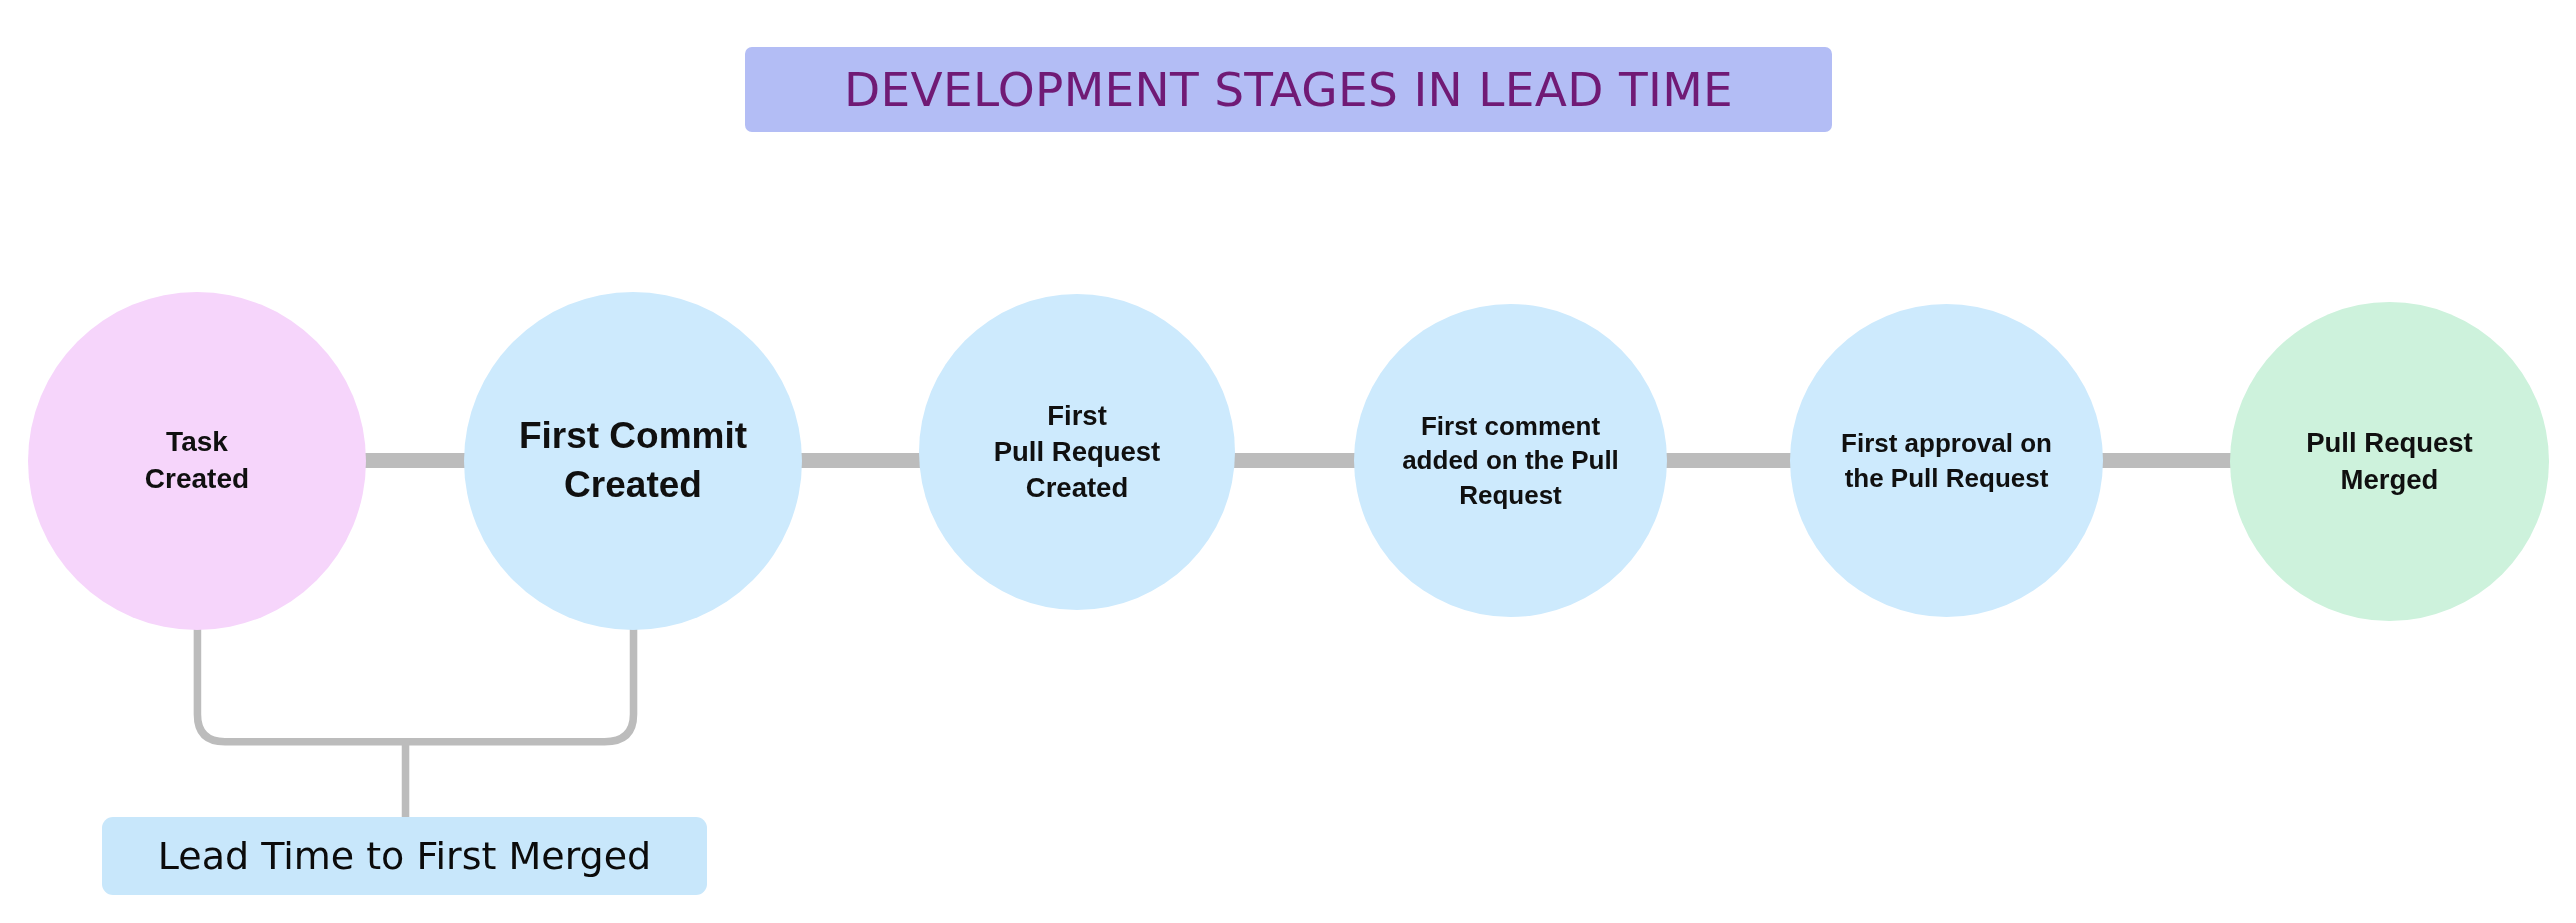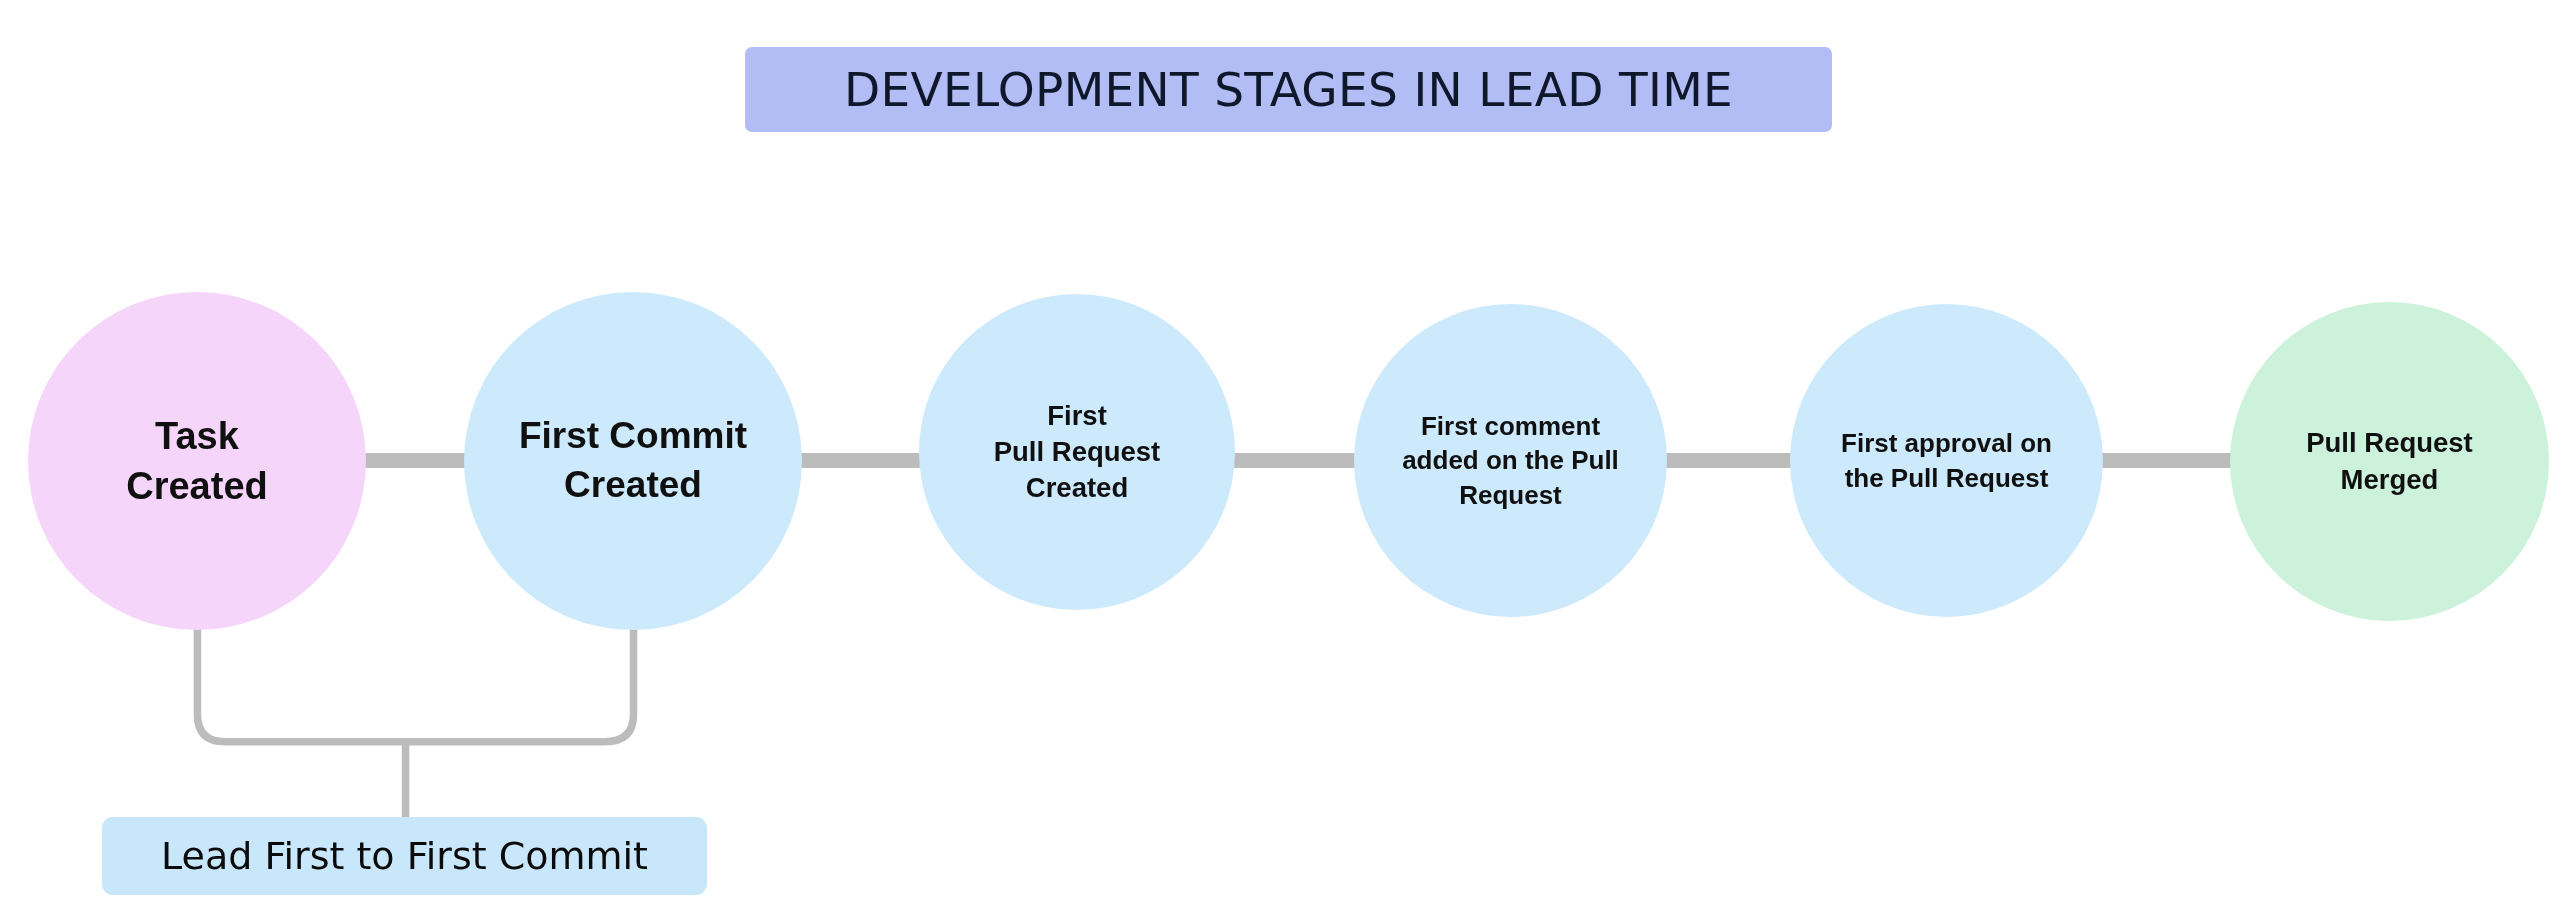--- a/index.html
+++ b/index.html
@@ -33,21 +33,21 @@
     border-radius: 6.9px;
     display: flex;
     align-items: center;
     justify-content: center;
     box-sizing: border-box;
   }
   .title-text {
     font-family: "DejaVu Sans", sans-serif;
     font-size: 47px;
     font-weight: 400;
-    color: #0f172a;
+    color: #701a75;
     letter-spacing: 0.3px;
     white-space: nowrap;
     line-height: 1;
   }
 
   
   .link-bar {
     position: absolute;
     height: 15px;
     background: #bcbcbc;
@@ -123,21 +123,21 @@
   <div class="link-bar" style="left:1223px; top:453px; width:137px;"></div>
   <div class="link-bar" style="left:1656px; top:453px; width:137px;"></div>
   <div class="link-bar" style="left:2092px; top:453px; width:141px;"></div>
 
   <svg class="bracket-svg" viewBox="0 0 3750 1344" xmlns="http://www.w3.org/2000/svg">
     <path d="M 287 900 L 287 1040 Q 287 1080 327 1080 L 880 1080 Q 922 1080 922 1040 L 922 900" fill="none" stroke="#bcbcbc" stroke-width="11" stroke-linecap="butt"></path>
     <path d="M 590 1080 L 590 1195" fill="none" stroke="#bcbcbc" stroke-width="11" stroke-linecap="butt"></path>
   </svg>
 
   <div class="node" style="left:28px; top:292px; width:338px; height:338px; background:#f6d5fb;">
-    <span class="node-label" style="font-size:38px;">Task
+    <span class="node-label" style="font-size:28px;">Task
 Created</span>
   </div>
 
   <div class="node" style="left:464px; top:292px; width:338px; height:338px; background:#cdeafd;">
     <span class="node-label" style="font-size:37px;">First Commit
 Created</span>
   </div>
 
   <div class="node" style="left:919px; top:294px; width:316px; height:316px; background:#cdeafd;">
     <span class="node-label" style="font-size:27.5px;">First
@@ -155,17 +155,17 @@
 added on the Pull
 Request</span>
   </div>
 
   <div class="node" style="left:2230px; top:302px; width:319px; height:319px; background:#cdf2dc;">
     <span class="node-label" style="font-size:27.5px;">Pull Request
 Merged</span>
   </div>
 
   <div class="callout-box">
-    <span class="callout-text">Lead First to First Commit</span>
+    <span class="callout-text">Lead Time to First Merged</span>
   </div>
 
 </div>
 
 
 </body></html>

